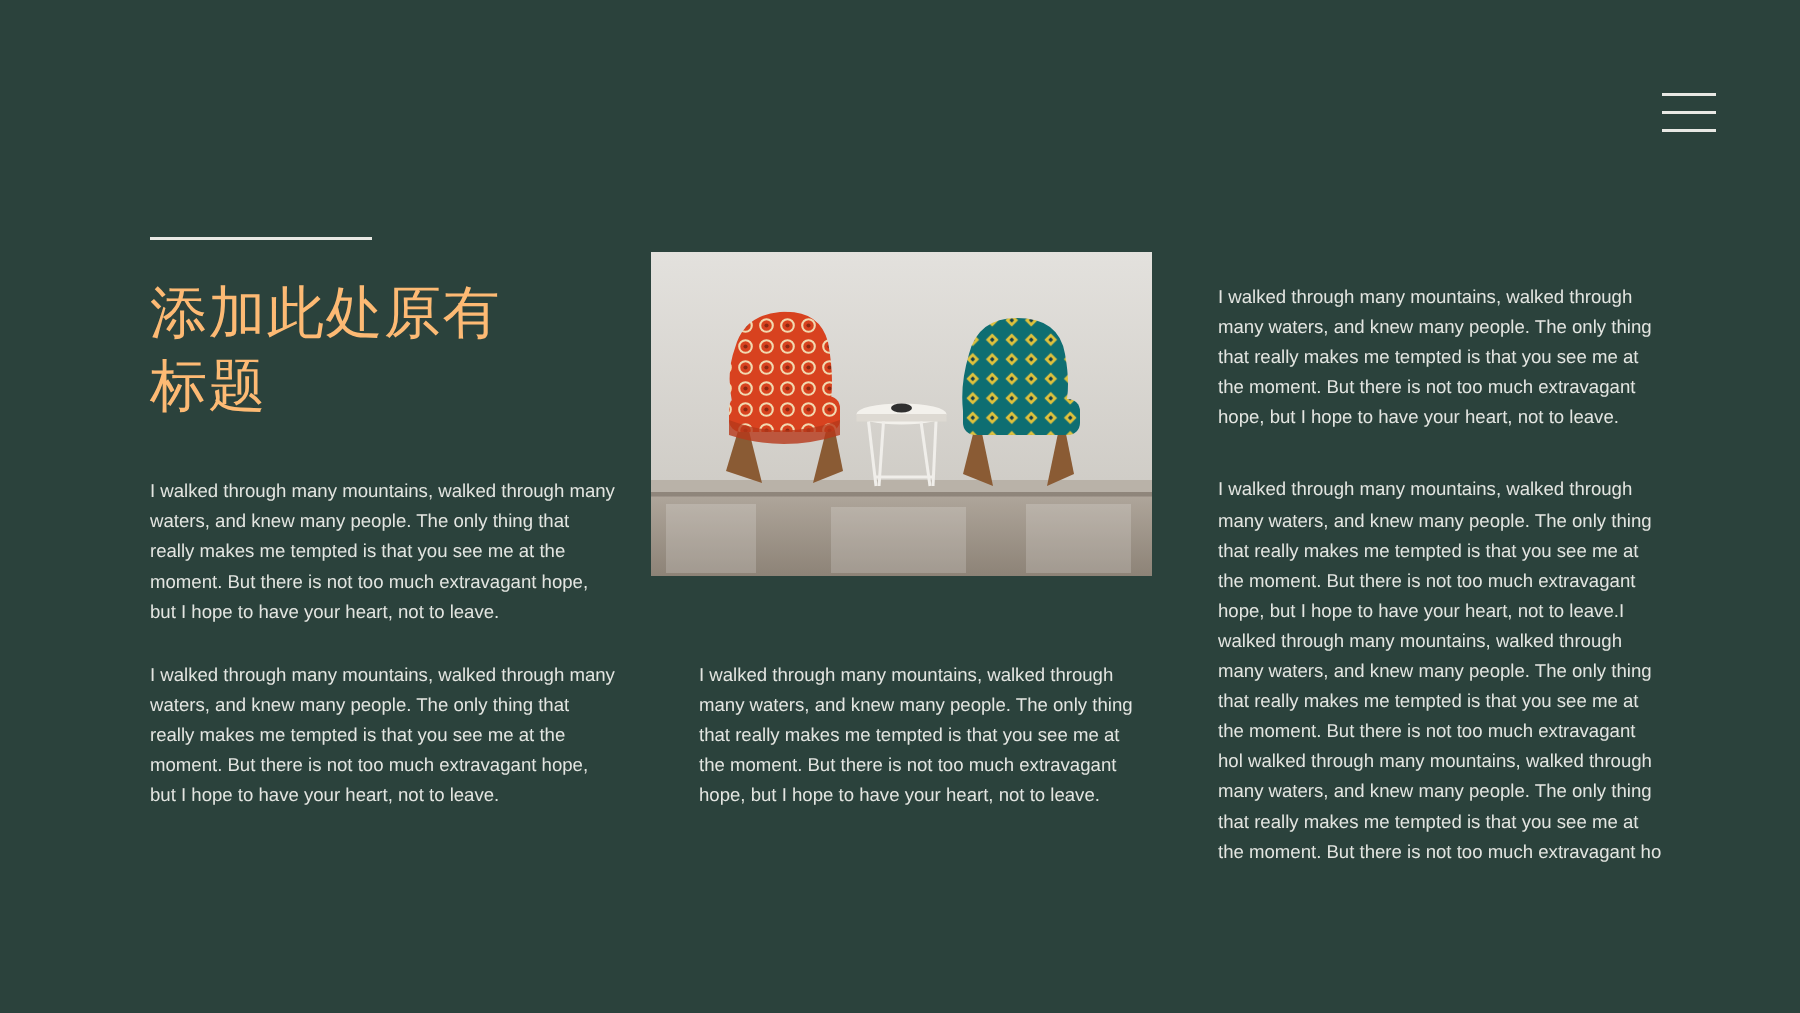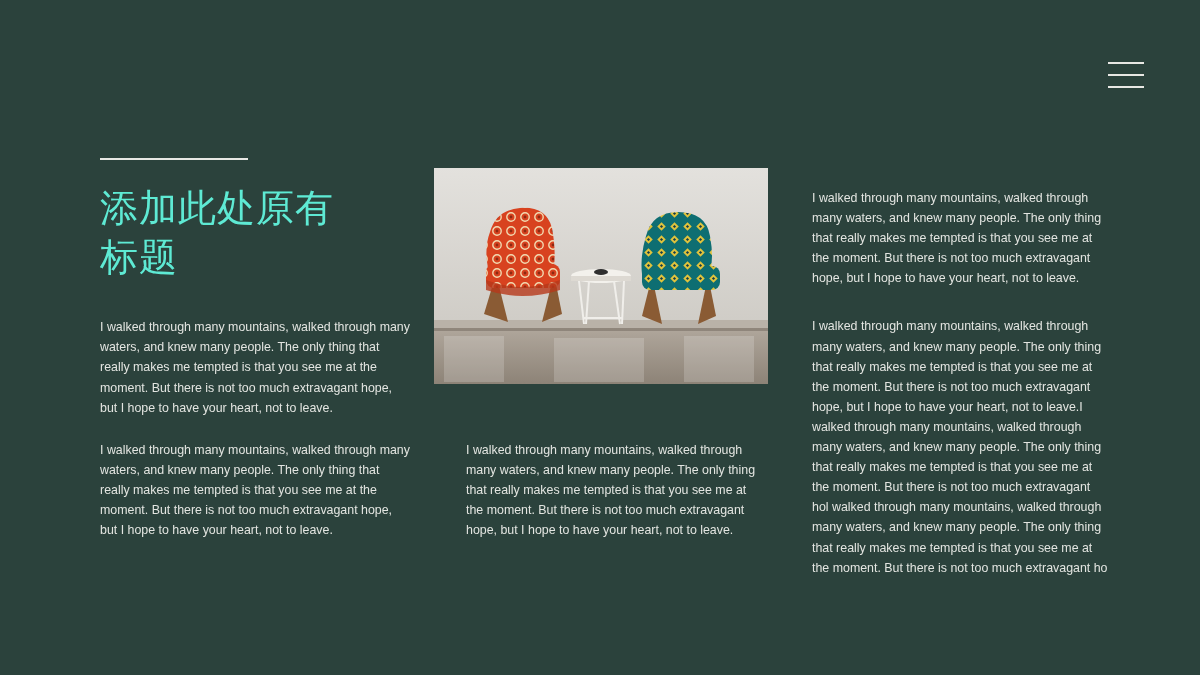--- a/index.html
+++ b/index.html
@@ -49,21 +49,21 @@
   .title-rule {
     width: 148px;
     height: 2px;
     background: #e8e8e4;
     margin-bottom: 24px;
   }
   .slide-title {
     font-family: "DejaVu Serif", serif;
     font-size: 38px;
     line-height: 1.28;
-    color: #5eead4;
+    color: #fdba74;
     font-weight: 400;
     letter-spacing: 1px;
     margin: 0 0 36px 0;
     white-space: pre-line;
   }
   .body-text {
     font-size: 12.4px;
     line-height: 1.62;
     color: #e3e5e1;
     margin: 0 0 22px 0;

